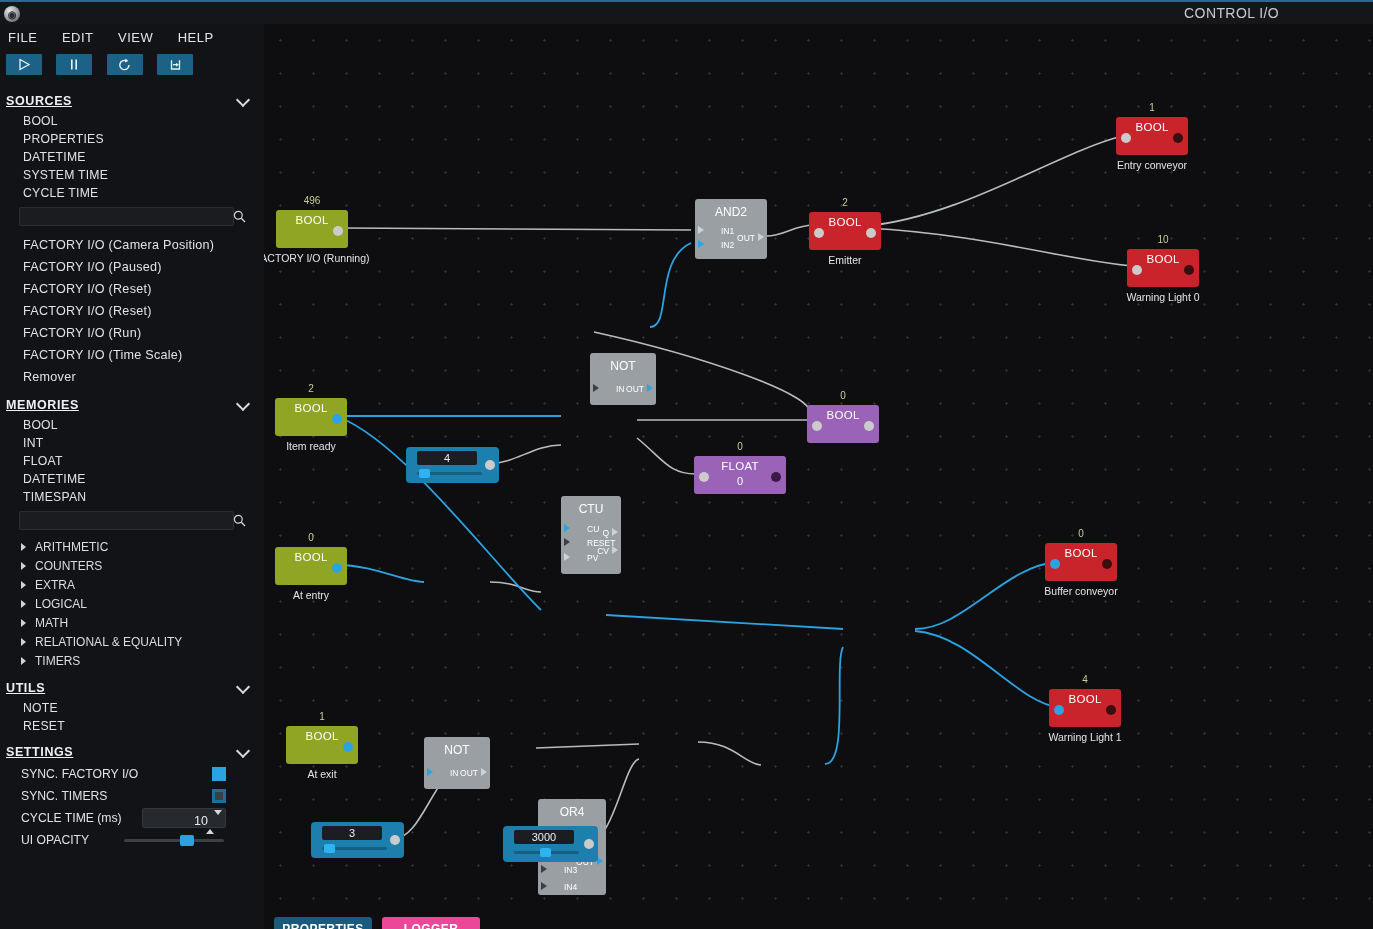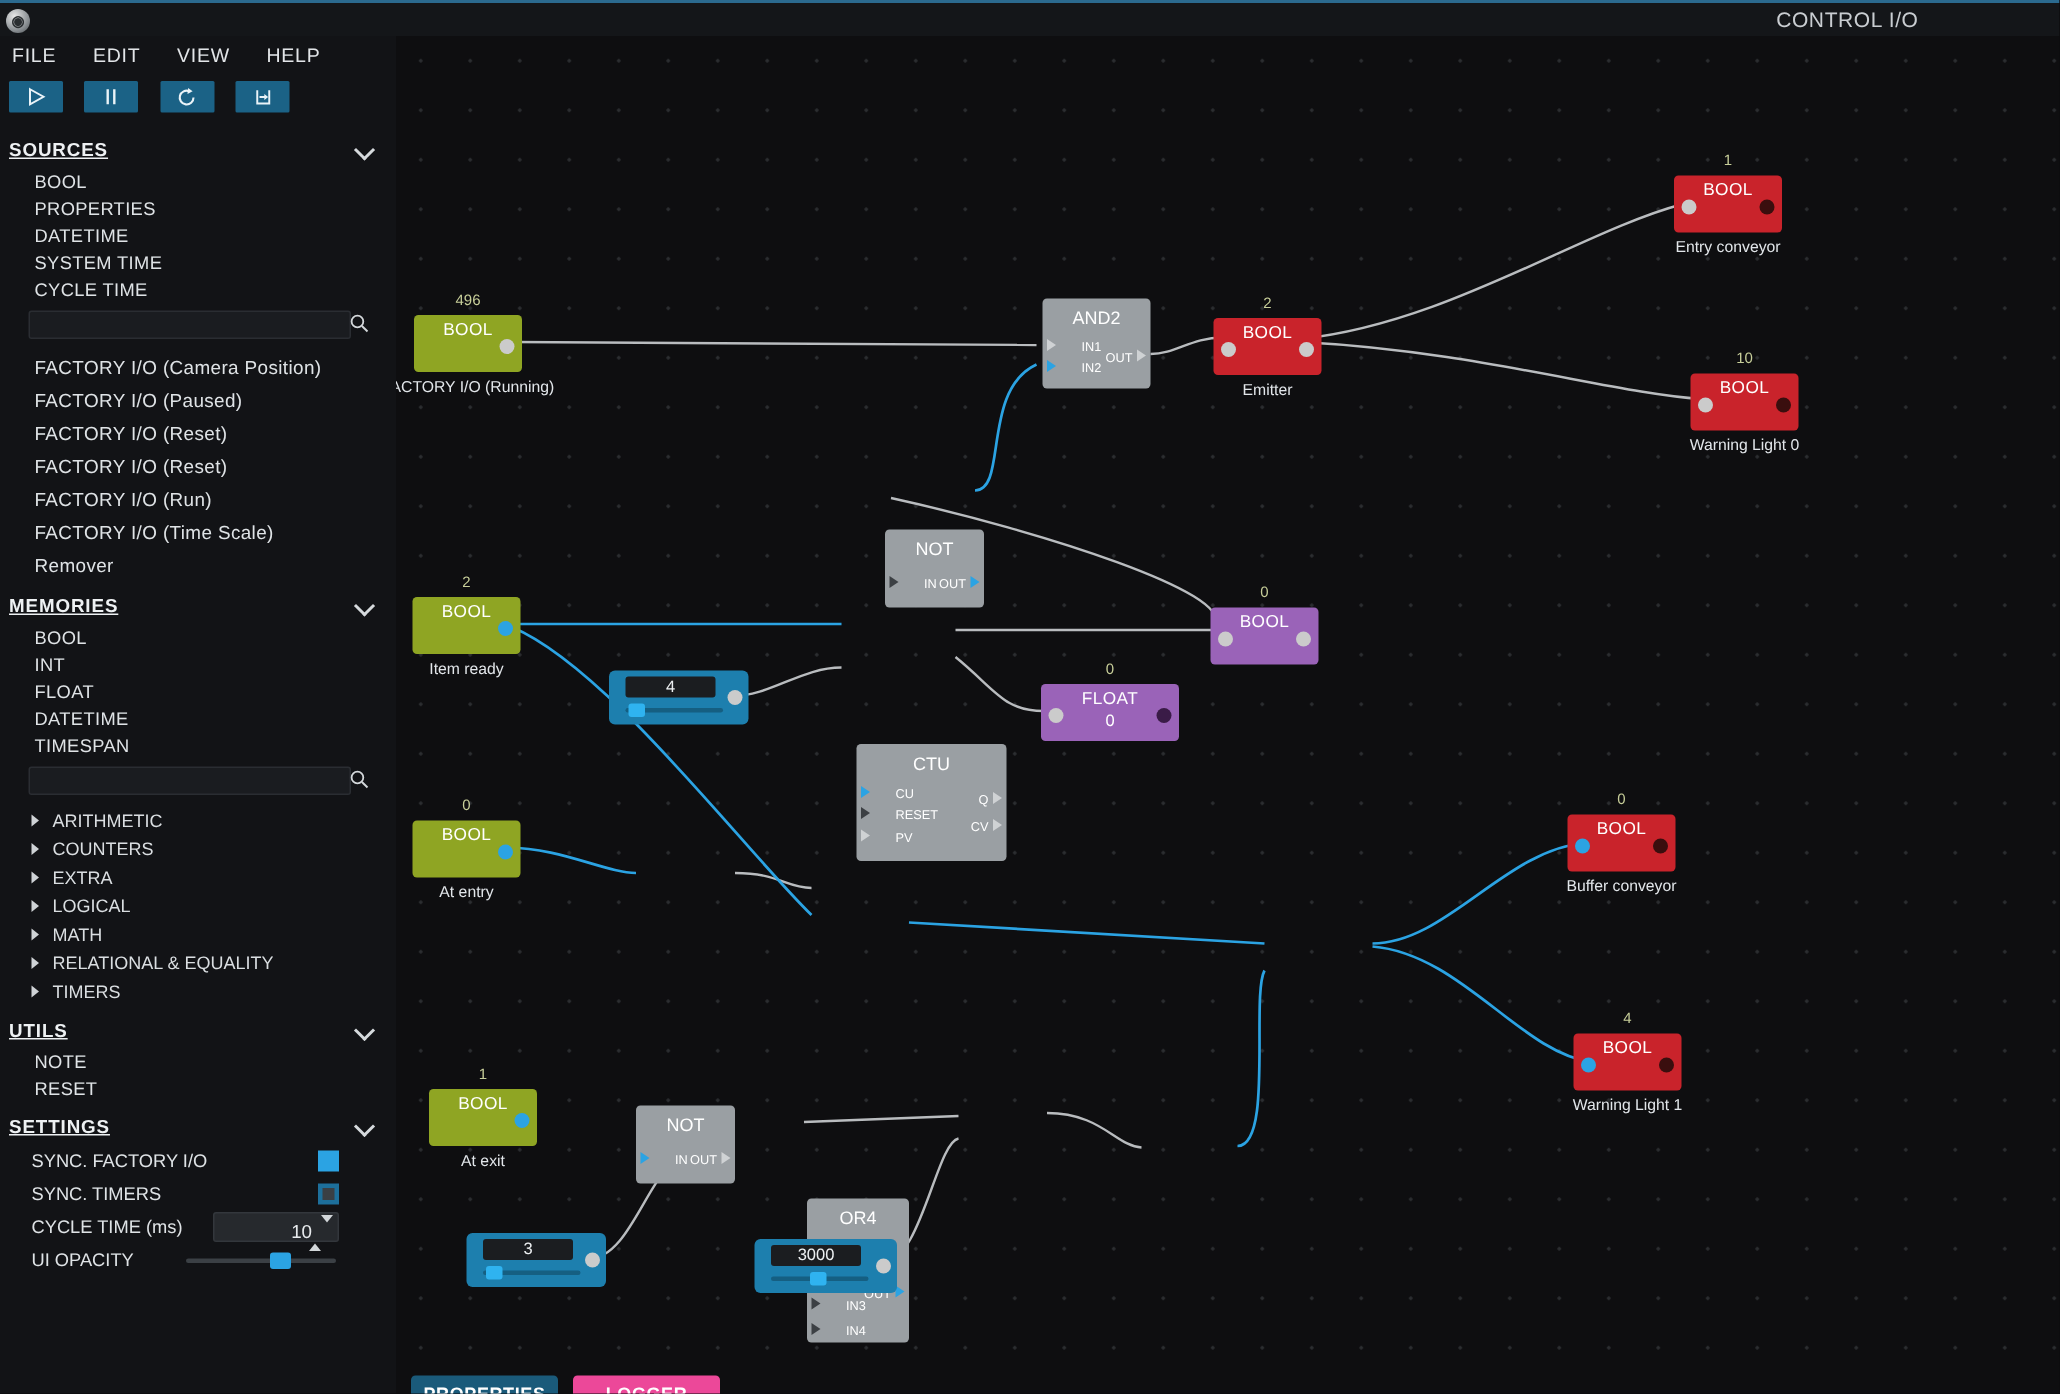--- a/index.html
+++ b/index.html
@@ -509,21 +509,21 @@
 
     <div class="node" style="left:11px; top:374px;">
       <div class="valtop">2</div>
       <div class="nbox io g-src">
         <div class="ttl">BOOL</div>
         <div class="dotR d-blue"></div>
       </div>
       <div class="caption">Item ready</div>
     </div>
 
-    <div class="node fb" style="left:307px; top:360px; width:100px; height:78px;">
+    <div class="node fb" style="left:297px; top:360px; width:60px; height:78px;">
       <div class="fbttl">CTU</div>
       <div class="pin inp" style="left:3px; top:32px;">
         <span class="tri-pin act"></span>
         <span class="lbl">CU</span>
       </div>
       <div class="pin inp" style="left:3px; top:46px;">
         <span class="tri-pin off"></span>
         <span class="lbl">RESET</span>
       </div>
       <div class="pin inp" style="left:3px; top:61px;">

